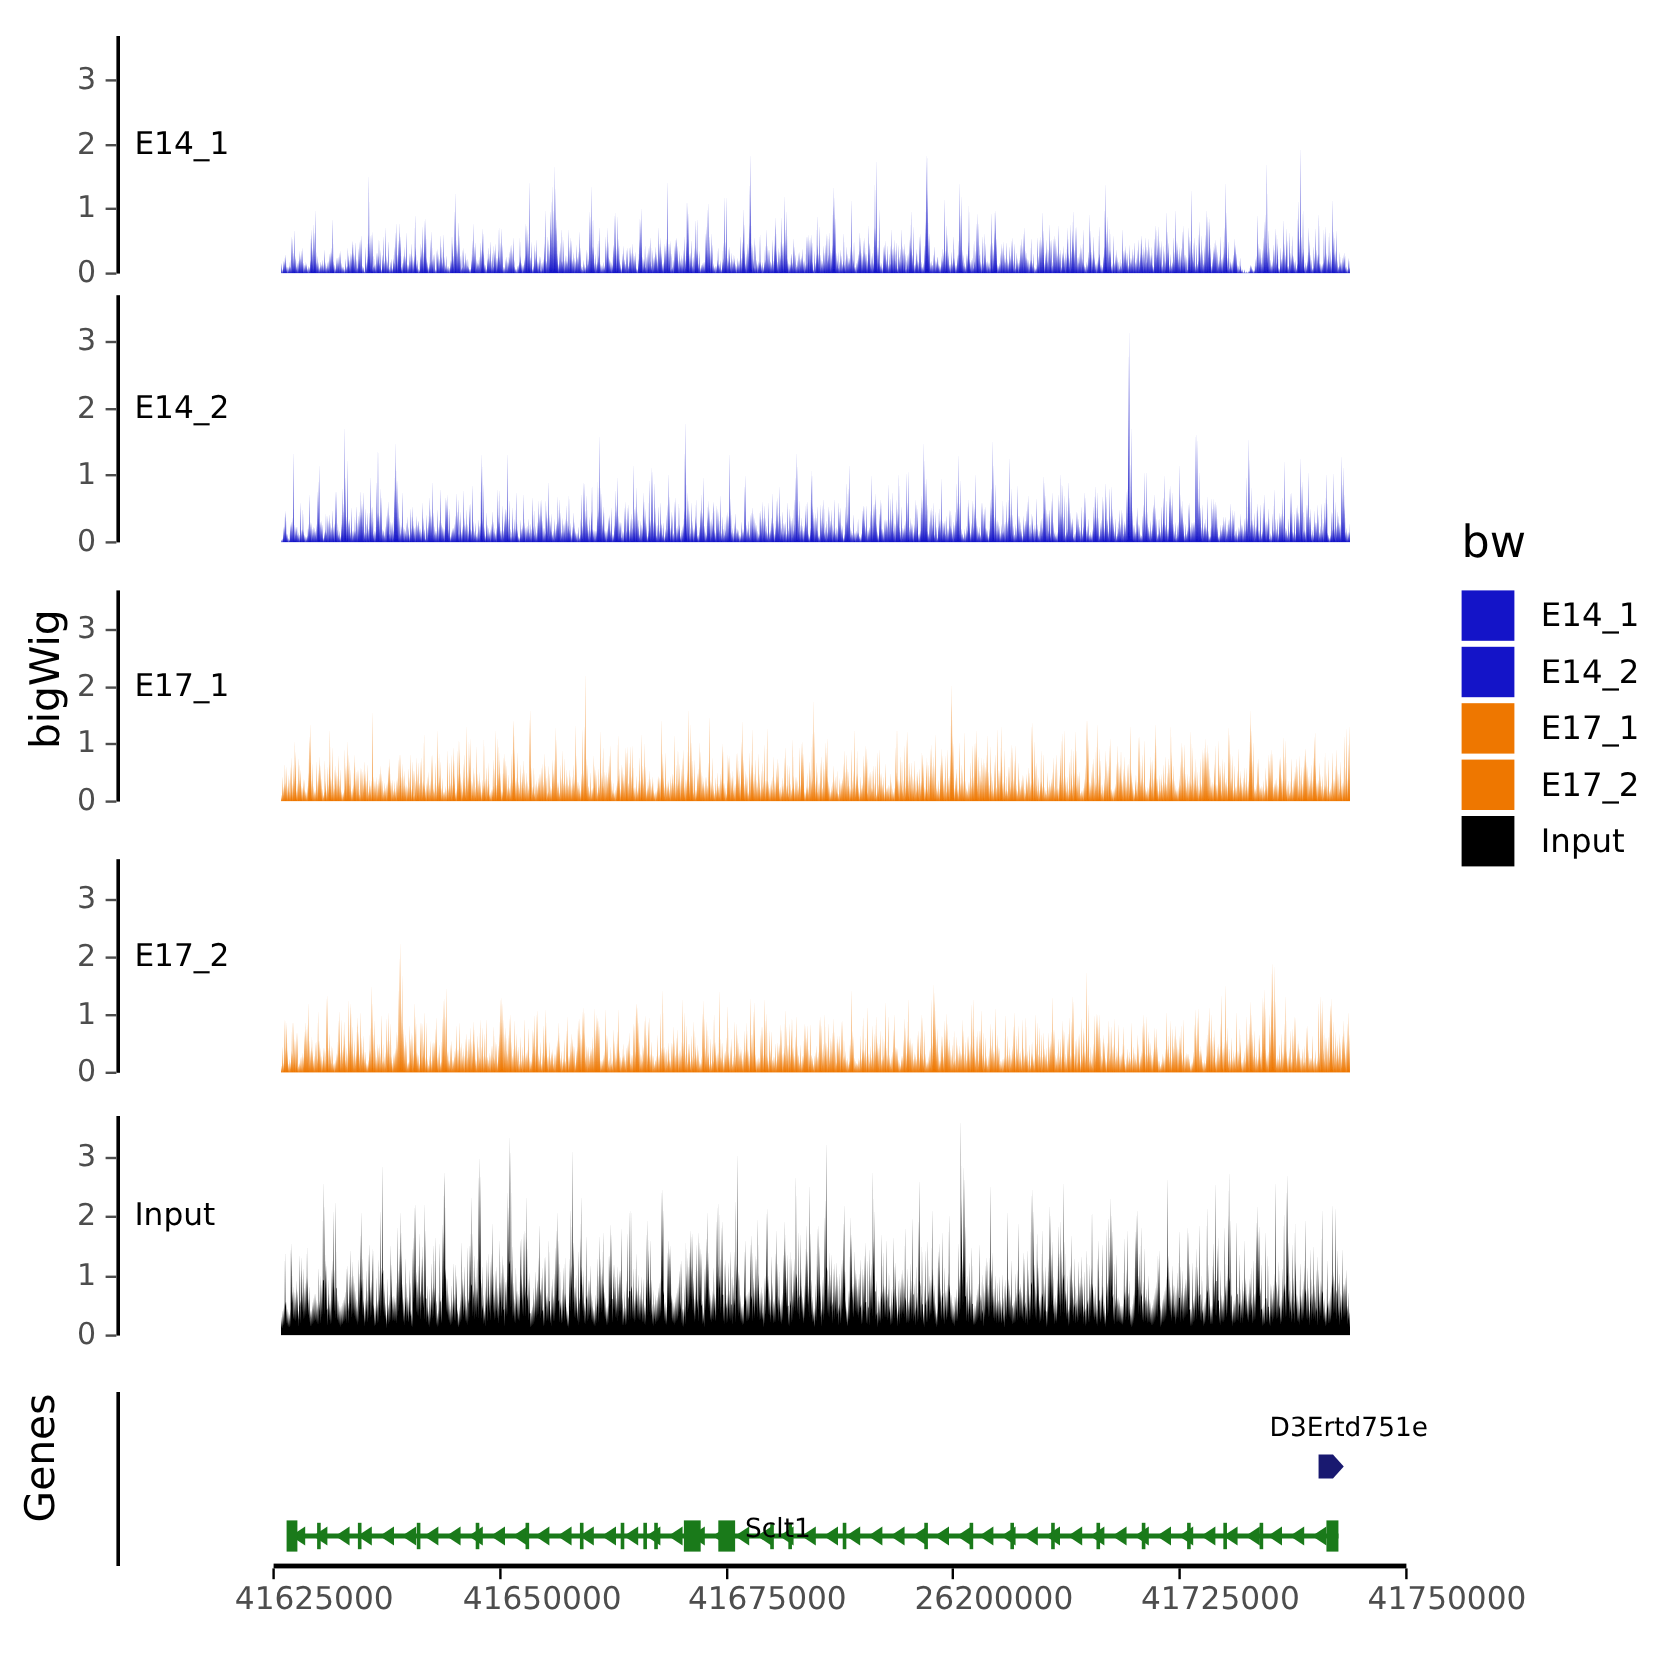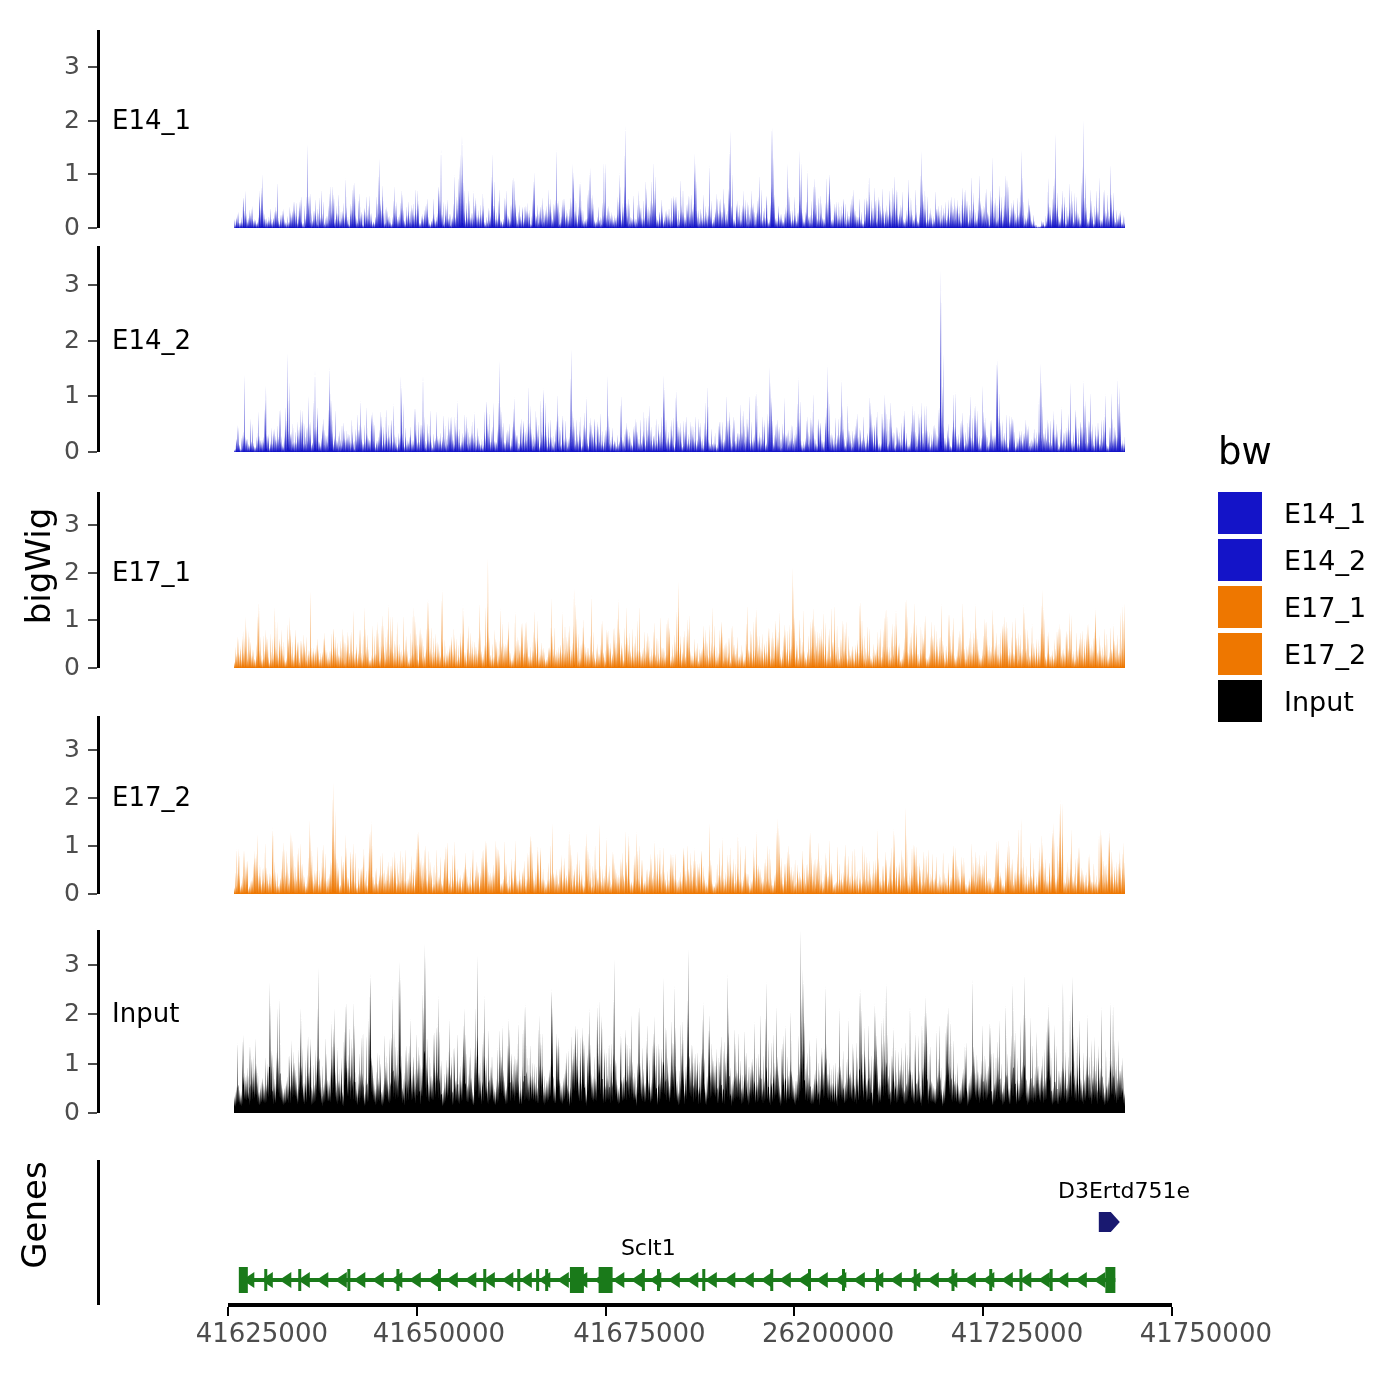--- a/index.html
+++ b/index.html
@@ -206,28 +206,28 @@
         <rect x="913.732" y="119" width="3" height="22" fill="#1a7a1a"></rect>
         <rect x="951.492" y="119" width="3" height="22" fill="#1a7a1a"></rect>
         <rect x="989.2520000000001" y="119" width="3" height="22" fill="#1a7a1a"></rect>
         <rect x="1019.4599999999999" y="119" width="3" height="22" fill="#1a7a1a"></rect>
         <rect x="1049.6680000000001" y="119" width="3" height="22" fill="#1a7a1a"></rect>
         <rect x="569.9024" y="117" width="14" height="26" fill="#1a7a1a"></rect>
         <rect x="598.6" y="117" width="14" height="26" fill="#1a7a1a"></rect>
         <rect x="238.828" y="117" width="9" height="26" fill="#1a7a1a"></rect>
         <rect x="1105.36" y="117" width="10" height="26" fill="#1a7a1a"></rect>
         <path d="M 1098.808 62 L 1110.808 62 L 1119.808 72 L 1110.808 82 L 1098.808 82 Z" fill="#191970"></path>
-      </svg><div class="genelabel" style="left: 620.912px; top: 85px;">Sclt1</div><div class="genelabel" style="left: 1058px; top: 28px;">D3Ertd751e</div></div>
+      </svg><div class="genelabel" style="left: 620.912px; top: 112px;">Sclt1</div><div class="genelabel" style="left: 1058px; top: 28px;">D3Ertd751e</div></div>
 
   <div class="xaxisline"></div>
   <div id="xticks">
       <div class="xtick" style="left: 227px;"></div>
       <div class="xticklab" style="left: 128px;">41625000</div>
       <div class="xtick" style="left: 415.8px;"></div>
-      <div class="xticklab" style="left: 305px;">41650000</div>
+      <div class="xticklab" style="left: 318px;">41650000</div>
       <div class="xtick" style="left: 604.6px;"></div>
       <div class="xticklab" style="left: 505.6px;">41675000</div>
       <div class="xtick" style="left: 793.4px;"></div>
       <div class="xticklab" style="left: 694.4px;">26200000</div>
       <div class="xtick" style="left: 982.2px;"></div>
       <div class="xticklab" style="left: 883.2px;">41725000</div>
       <div class="xtick" style="left: 1171px;"></div>
       <div class="xticklab" style="left: 1072px;">41750000</div>
     </div>
 

